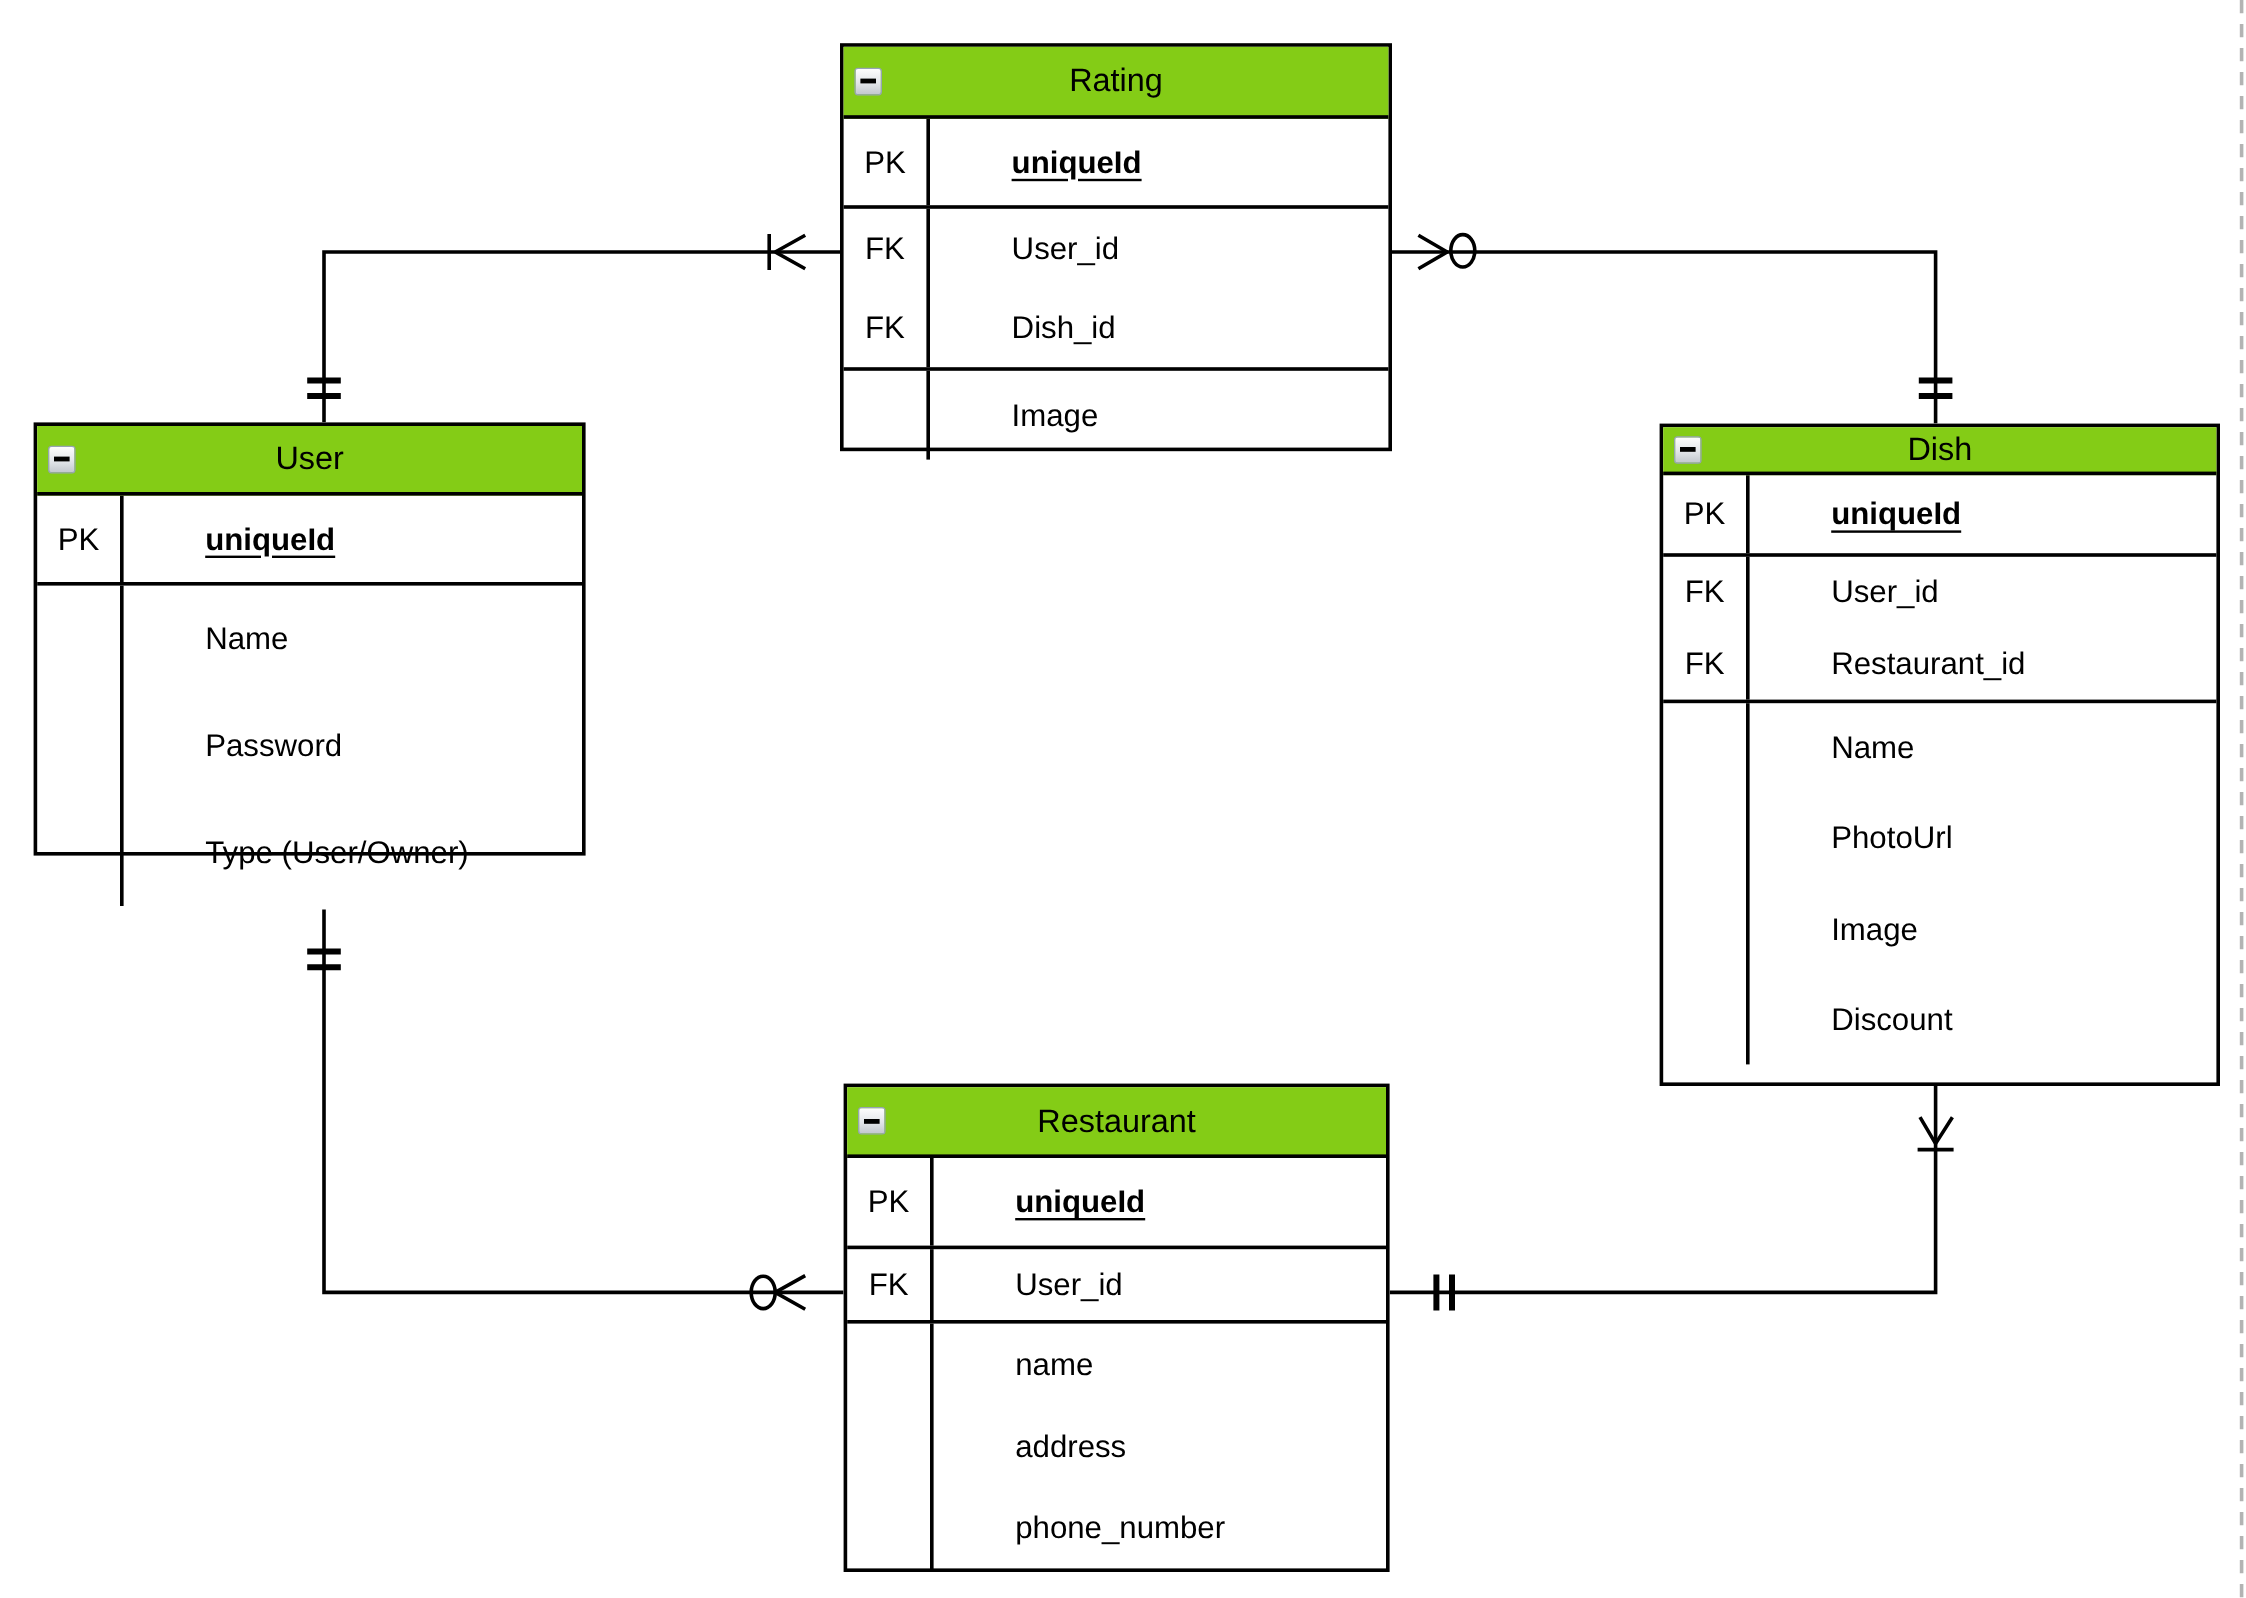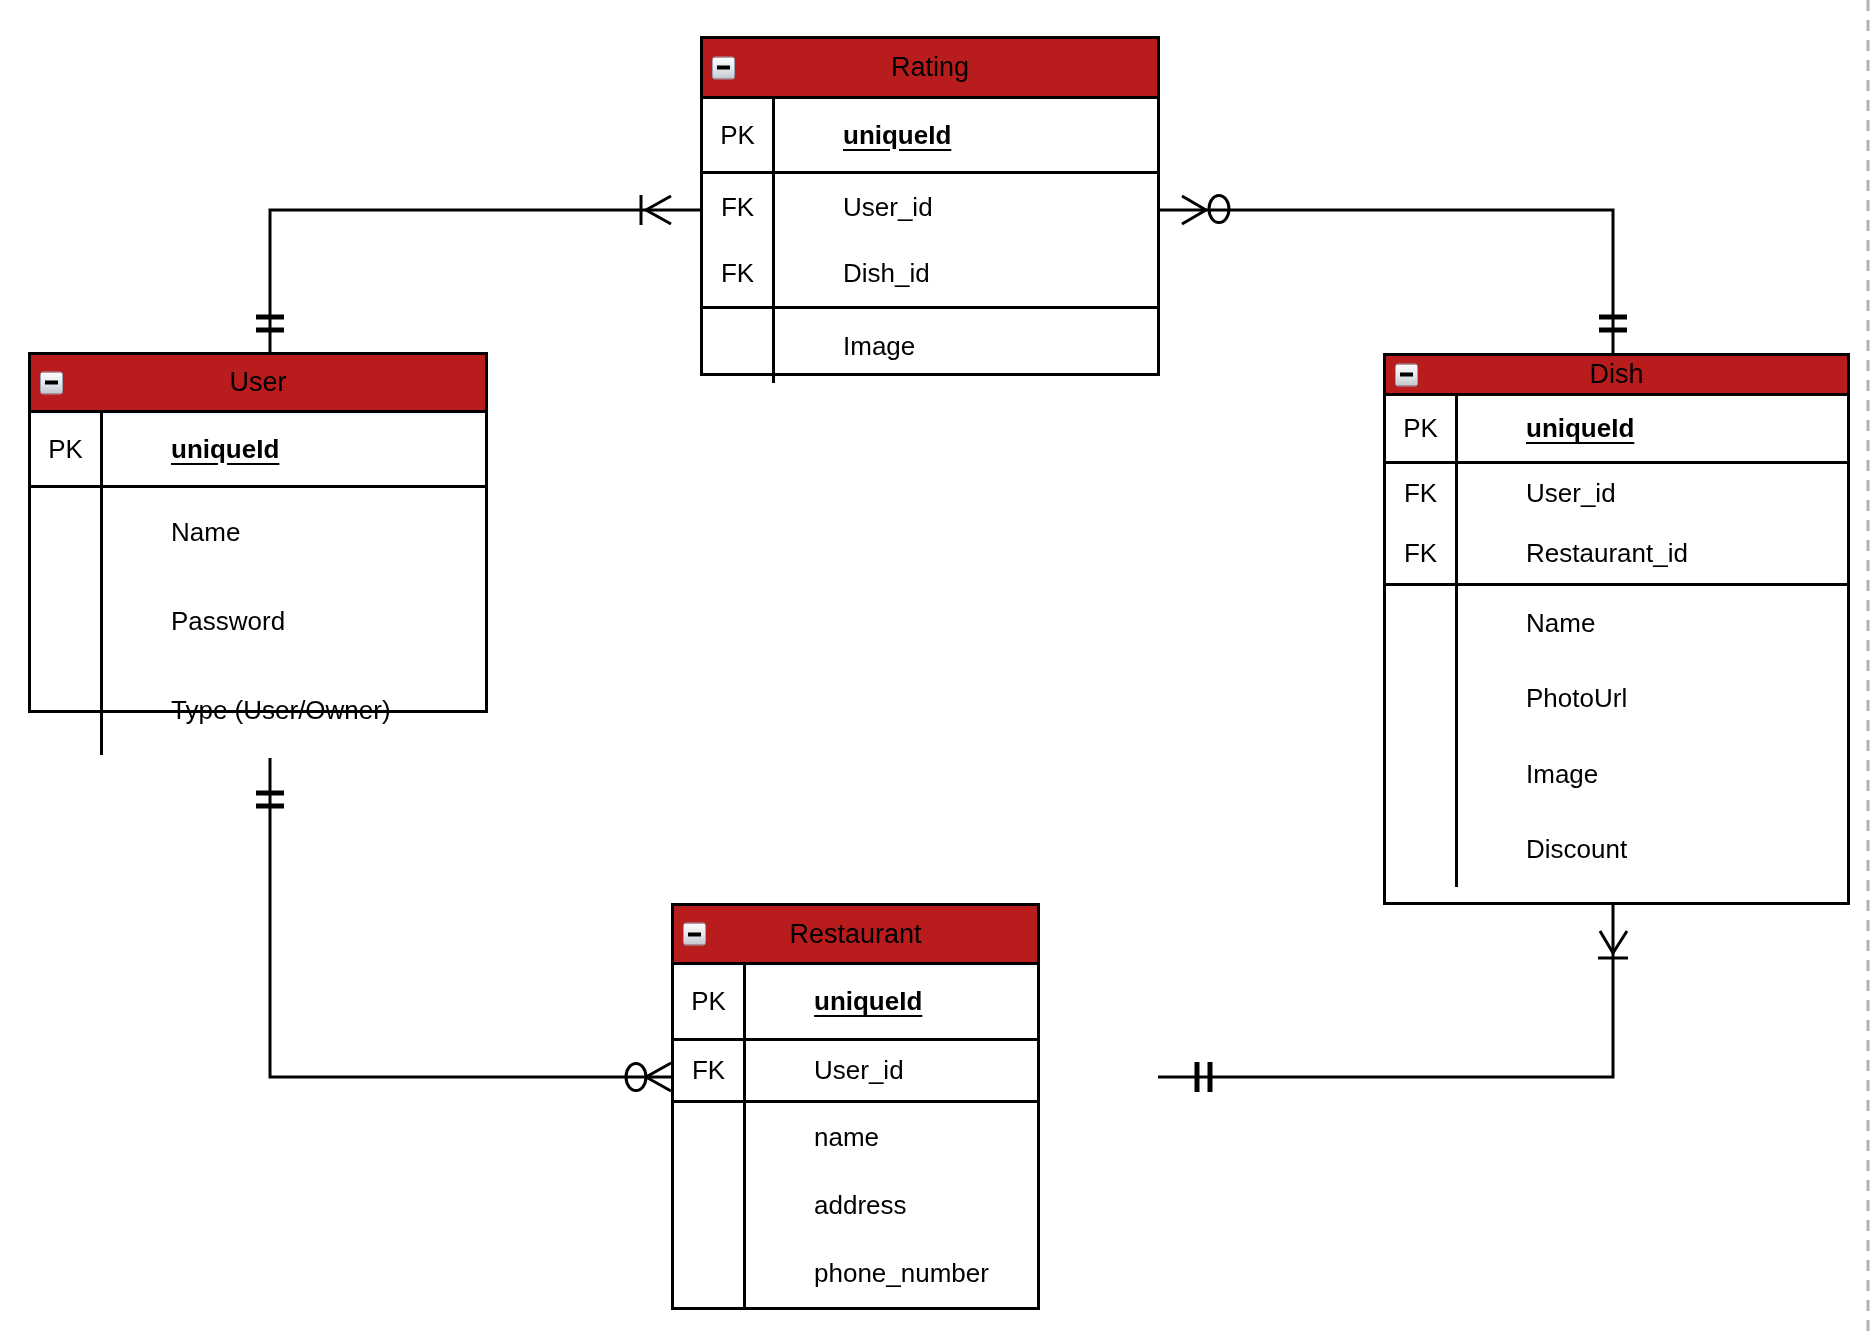--- a/index.html
+++ b/index.html
@@ -10,21 +10,21 @@
   .overlay { position:absolute; left:0; top:0; z-index:1; }
   .overlay path, .overlay ellipse, .overlay line { stroke:#000000; fill:none; stroke-width:3; }
   .overlay .thick { stroke-width:5; }
   .overlay .page-line { stroke:#b3b3b3; stroke-width:3; }
 
   .etable {
     position:absolute; z-index:2; background:#ffffff;
     border:3px solid #000; box-sizing:border-box; font-size:26px;
   }
   .ehead {
-    position:relative; background:#b91c1c; border-bottom:3px solid #000;
+    position:relative; background:#84cc16; border-bottom:3px solid #000;
     box-sizing:border-box; display:flex; align-items:center; justify-content:center;
     font-size:27px;
   }
   .collapse-btn {
     position:absolute; left:9px; top:50%; transform:translateY(-50%);
     width:23px; height:23px; box-sizing:border-box;
     border:1px solid #96a4b4; border-radius:3px;
     background:linear-gradient(#fdfdfd 0%, #e3e6ea 55%, #c3c8cf 100%);
     display:flex; align-items:center; justify-content:center; cursor:pointer;
   }
@@ -37,21 +37,21 @@
   }
   .keys .key { flex:1; display:flex; align-items:center; justify-content:center; }
   .labels { flex:1; display:flex; flex-direction:column; }
   .labels .lab { flex:1; display:flex; align-items:center; padding-left:24px;margin-left:44px; }
   .pk-label { font-weight:bold; text-decoration:underline; text-underline-offset:5px; }
 
   
   .t-rating     { left:700px;  top:36px;  width:460px; height:340px; }
   .t-user       { left:28px;   top:352px; width:460px; height:361px; }
   .t-dish       { left:1383px; top:353px; width:467px; height:552px; }
-  .t-restaurant { left:671px;  top:903px; width:369px; height:407px; }
+  .t-restaurant { left:703px;  top:903px; width:455px; height:407px; }
 </style>
 </head>
 <body>
 
 <div class="canvas">
 
   <svg class="overlay" width="1872" height="1332" viewBox="0 0 1872 1332">
 
     <line class="page-line" x1="1868" y1="0" x2="1868" y2="1332" stroke-dasharray="11 9"></line>
 

